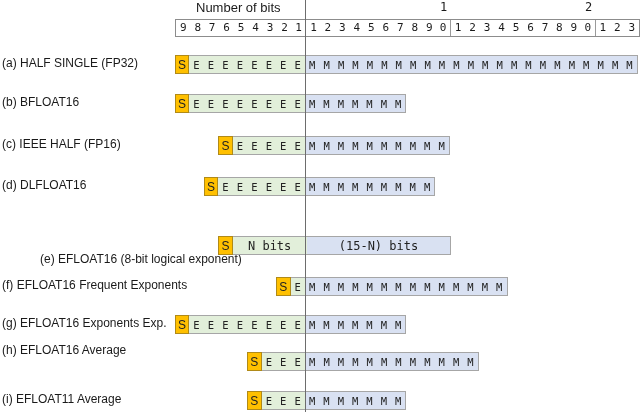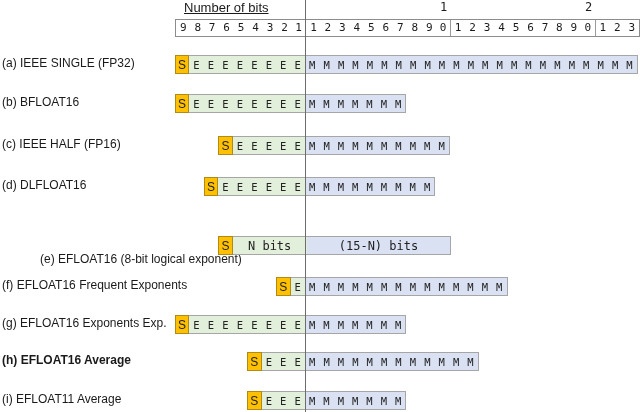--- a/index.html
+++ b/index.html
@@ -1,18 +1,18 @@
 <!DOCTYPE html>
 <html><head>
   <meta charset="utf-8">
   <style>
     html, body { margin: 0; padding: 0; background: #ffffff; }
     body { width: 640px; height: 412px; position: relative; overflow: hidden;
            font-family: "Liberation Sans", "DejaVu Sans", sans-serif; color: #1a1a1a; }
-    .title { position: absolute; left: 184px; top: 0px; font-size: 13px; text-decoration: underline; }
+    .title { position: absolute; left: 196px; top: 0px; font-size: 13px; }
     .ruler-tens { position: absolute; top: 0px; font-size: 12px;
                   font-family: "DejaVu Sans Mono", "Liberation Mono", monospace; }
     .ruler { position: absolute; left: 175px; top: 19px; height: 18px; display: flex;
              border: 1px solid #8c8c8c; box-sizing: border-box; background: #fff; }
     .ruler .rc { width: 14.47px; height: 16px; font-size: 11px; line-height: 16px; text-align: center;
                  font-family: "DejaVu Sans Mono", "Liberation Mono", monospace; color: #1a1a1a; }
     .ruler .rc.sep { border-right: 1px solid #9a9a9a; box-sizing: border-box; }
     .divider { position: absolute; left: 305px; top: 0; width: 1px; height: 412px; background: #6d6d6d; z-index: 3; }
     .label { position: absolute; left: 2px; font-size: 12px; white-space: nowrap; }
     .bar { position: absolute; height: 19px; display: flex; box-sizing: border-box; z-index: 2; }
@@ -62,21 +62,21 @@
       <div class="rc">7</div>
       <div class="rc">8</div>
       <div class="rc">9</div>
       <div class="rc sep">0</div>
       <div class="rc">1</div>
       <div class="rc">2</div>
       <div class="rc">3</div>
     </div>
   <div class="divider"></div>
   <div id="rows">
-      <div class="label" style="top: 56px;">(a) IEEE SINGLE (FP32)</div>
+      <div class="label" style="top: 56px;">(a) HALF SINGLE (FP32)</div>
       <div class="bar" style="top: 55px; left: 174.77px;">
         <div class="seg s" style="width: 14.47px;">
           <span class="ch">S</span>
         </div>
         <div class="seg e" style="width: 115.76px;">
           <span class="ch">E</span>
           <span class="ch">E</span>
           <span class="ch">E</span>
           <span class="ch">E</span>
           <span class="ch">E</span>
@@ -236,21 +236,21 @@
         <div class="seg m" style="width: 101.29px;">
           <span class="ch">M</span>
           <span class="ch">M</span>
           <span class="ch">M</span>
           <span class="ch">M</span>
           <span class="ch">M</span>
           <span class="ch">M</span>
           <span class="ch">M</span>
         </div>
       </div>
-      <div class="label" style="top: 353px; font-weight: bold;">(h) EFLOAT16 Average</div>
+      <div class="label" style="top: 343px;">(h) EFLOAT16 Average</div>
       <div class="bar" style="top: 352px; left: 247.12px;">
         <div class="seg s" style="width: 14.47px;">
           <span class="ch">S</span>
         </div>
         <div class="seg e" style="width: 43.41px;">
           <span class="ch">E</span>
           <span class="ch">E</span>
           <span class="ch">E</span>
         </div>
         <div class="seg m" style="width: 173.64px;">

